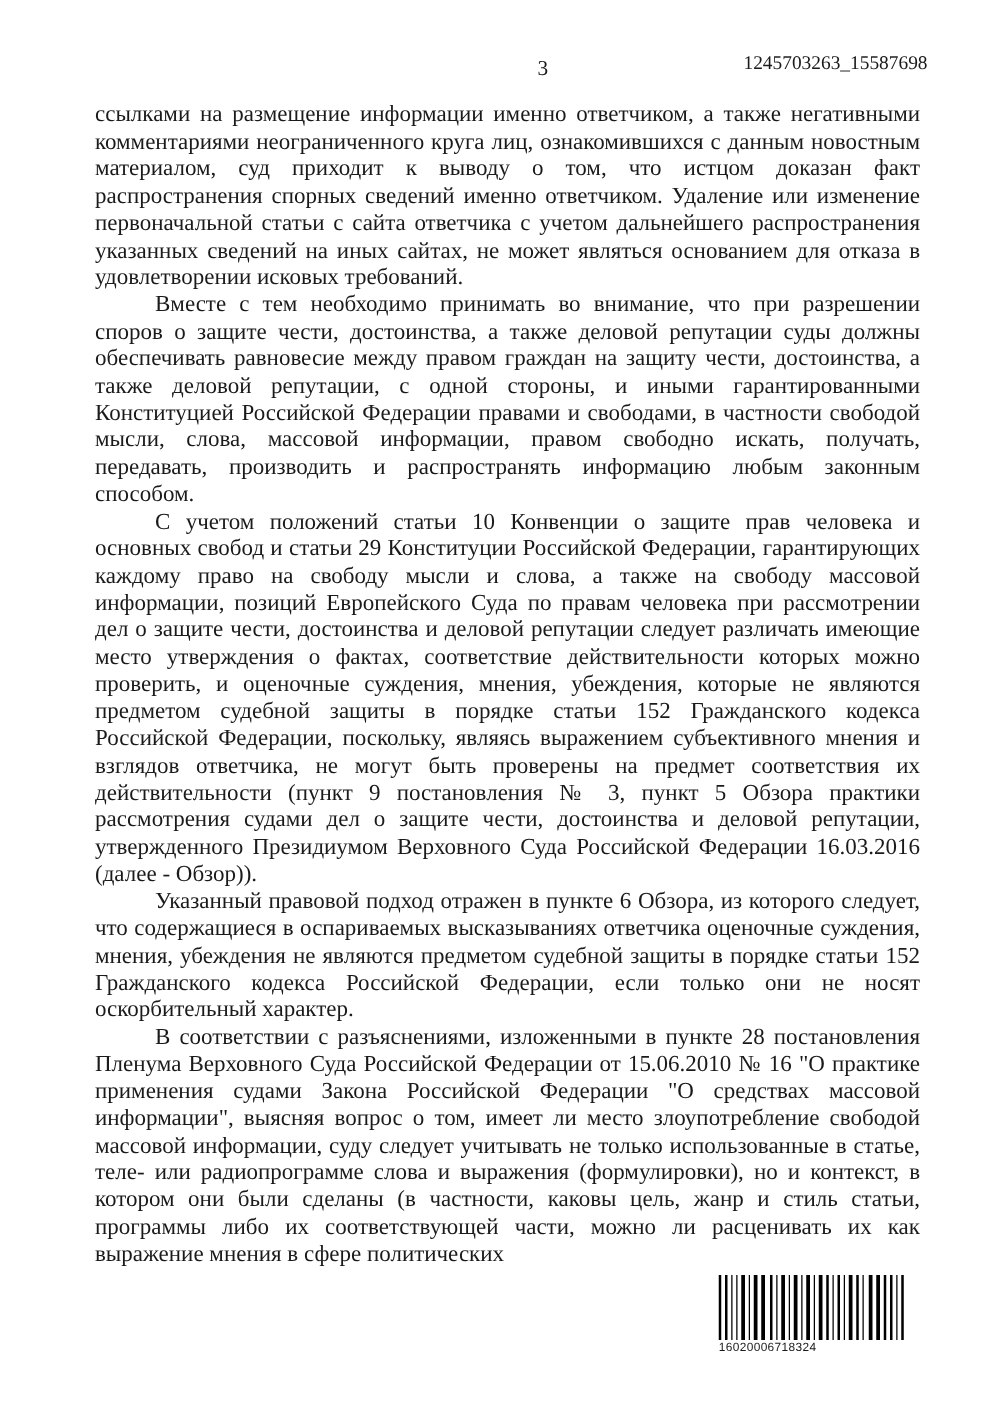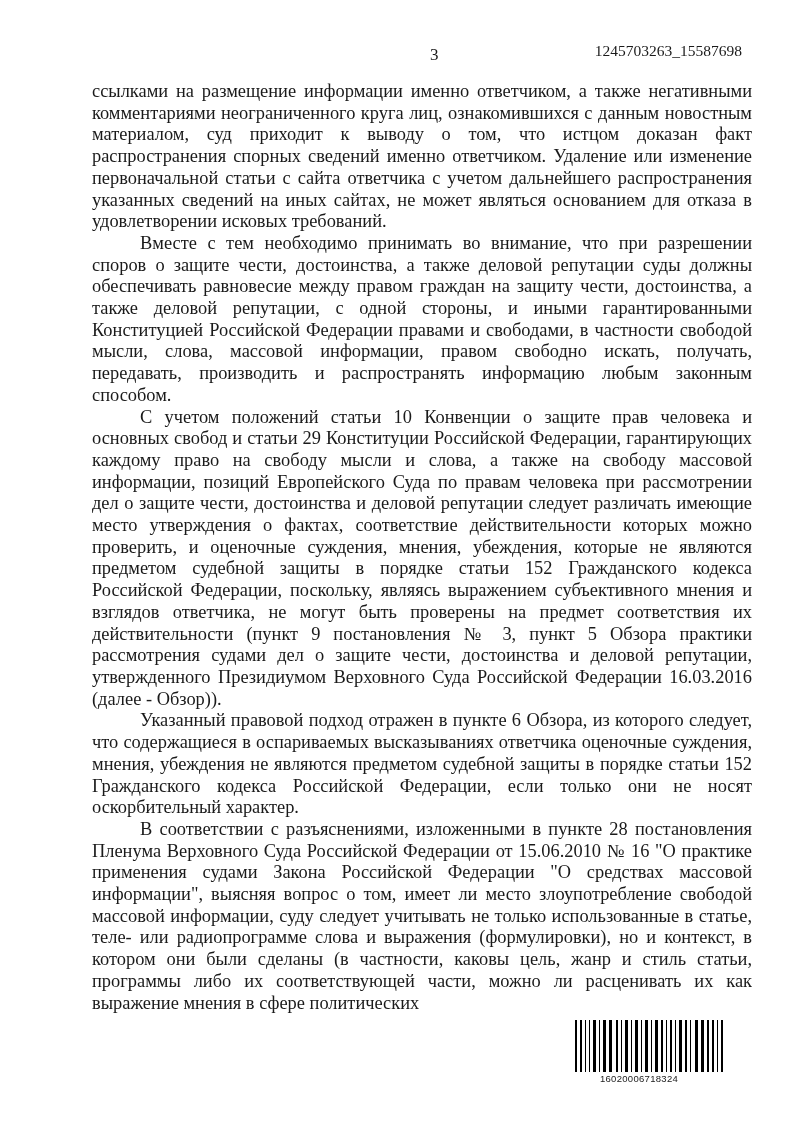--- a/index.html
+++ b/index.html
@@ -32,40 +32,39 @@
   }
   .doc-id {
     position: absolute;
     right: 58px;
     top: 0;
     font-size: 15.5px;
     text-align: right;
   }
   .body-text {
     position: absolute;
-    left: 92px;
+    left: 76px;
     top: 81px;
     width: 660px;
     font-size: 18.4px;
     line-height: 21.7px;
     text-align: justify;
   }
   .para {
     margin: 0;
     padding: 0;
   }
   .para.indent {
     text-indent: 48px;
   }
   .barcode-wrap {
     position: absolute;
     left: 575px;
     top: 1020px;
-    width: 128px;
-    text-align: center;
+    width: 148px;
   }
   .barcode-bars {
     display: flex;
     justify-content: space-between;
     align-items: stretch;
     height: 52px;
     width: 148px;
   }
   .barcode-bars .bar {
     background: #000000;

